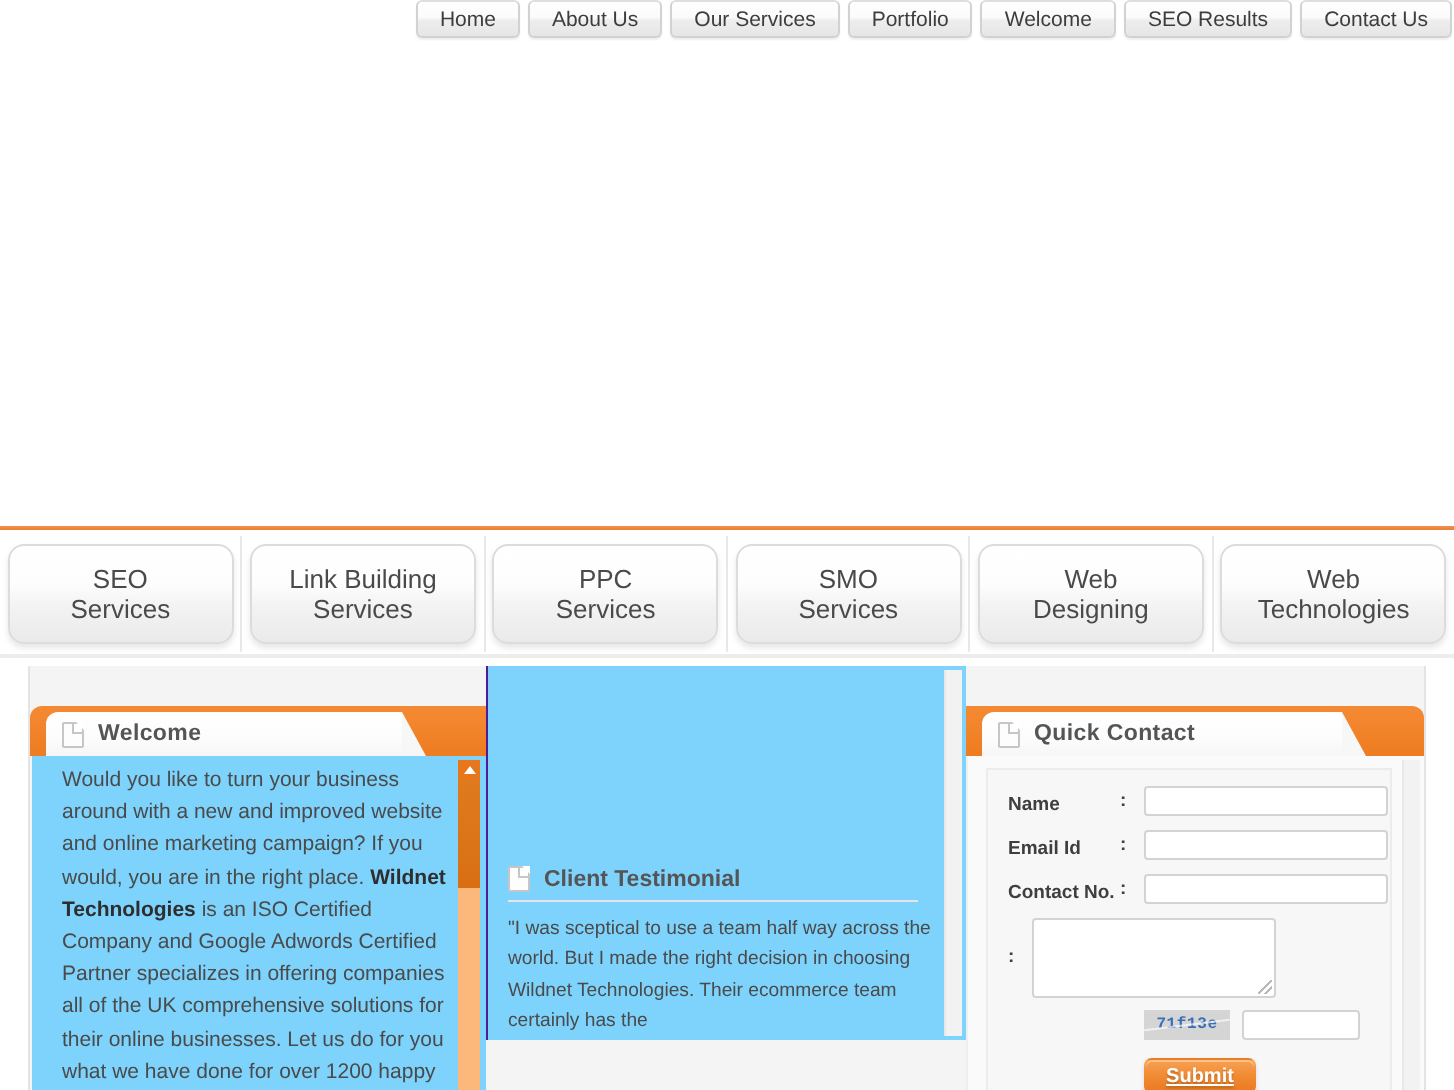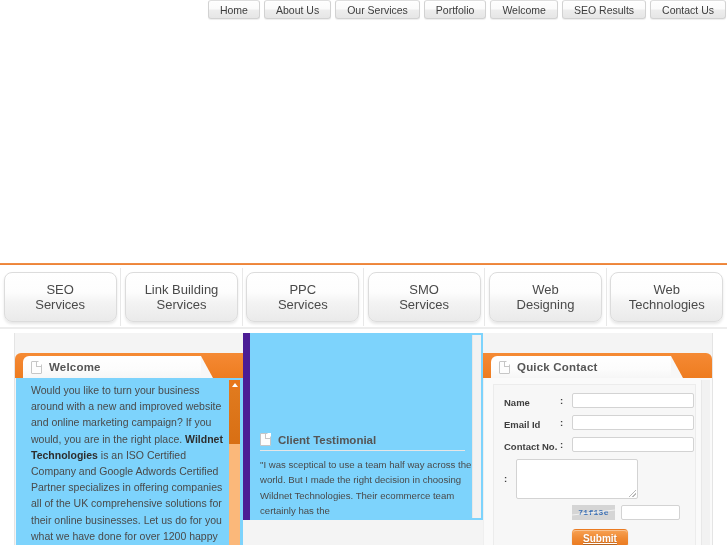--- a/index.html
+++ b/index.html
@@ -182,21 +182,21 @@
     width: 0; height: 0; border-style: solid;
     border-width: 0 3px 4px 3px;
     border-color: transparent transparent #fff transparent;
   }
   #welcome-scroll .sb-thumb {
     position: absolute; left: 0; top: 10px; width: 11px; height: 54px;
     background: linear-gradient(to bottom, #e07a1e 0%, #d86f14 100%);
   }
 
   
-  .panel-clients .panel-body { width: 240px; border-left: 7px solid #4c1d95; }
+  .panel-clients .panel-body { width: 240px; border-left: 1px solid #4c1d95; }
   #clients-area { position: absolute; left: 0; top: 0; width: 222px; height: 95px; }
   #testimonial-head {
     position: absolute; left: 10px; top: 100px;
     width: 205px;
     display: flex; align-items: center;
     padding-bottom: 4px;
     border-bottom: 1px solid #e6e6e6;
   }
   #testimonial-head .doc-icon { margin-right: 7px; }
   #testimonial-head .t-title {

